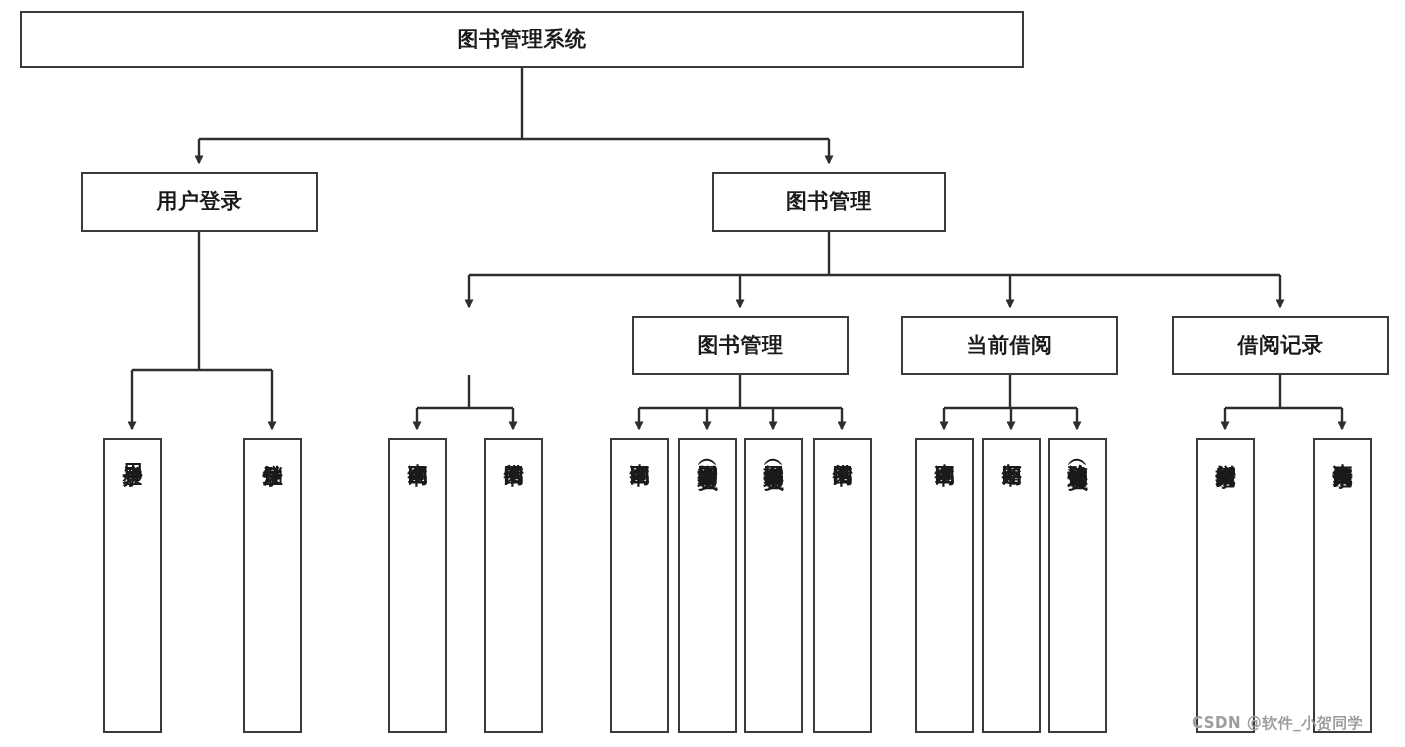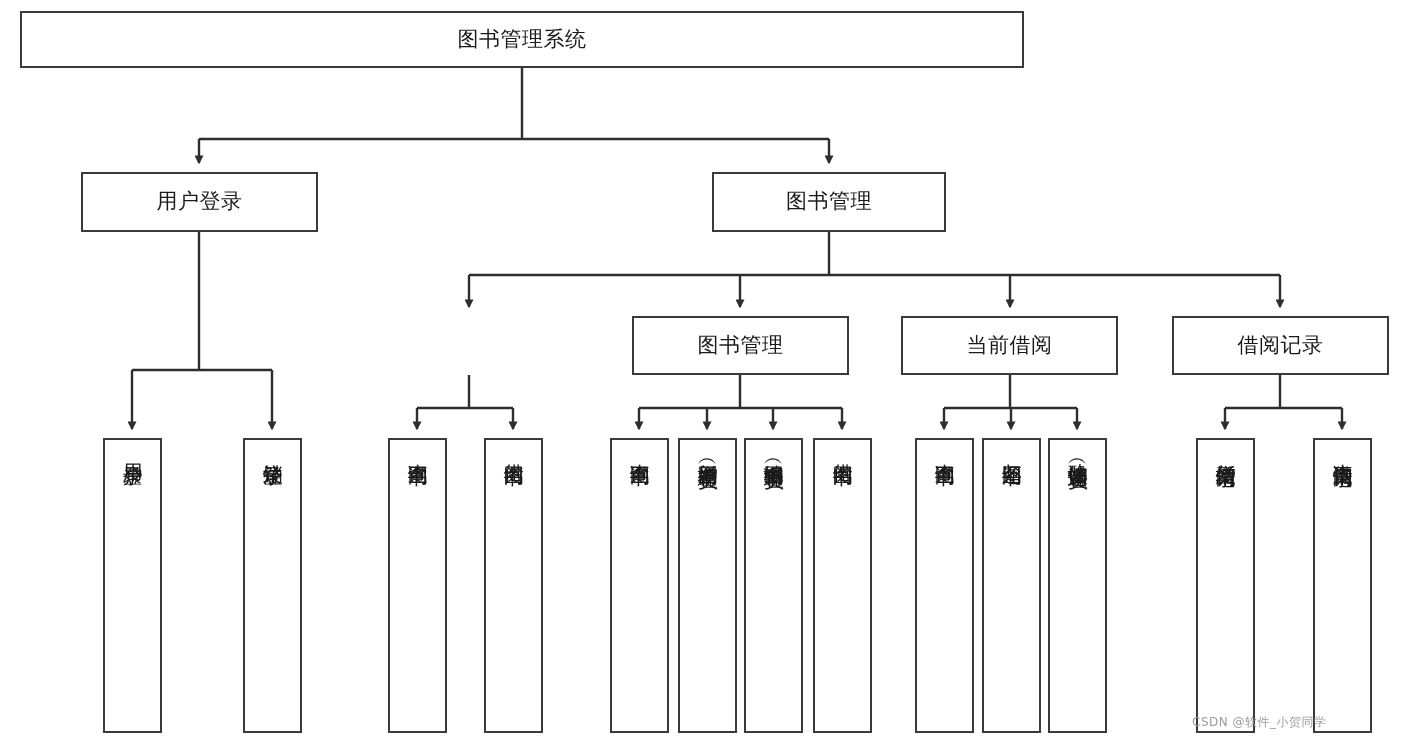--- a/index.html
+++ b/index.html
@@ -7,20 +7,21 @@
     padding: 0;
     background: #ffffff;
   }
   #canvas {
     position: relative;
     width: 1405px;
     height: 747px;
     background: #ffffff;
     overflow: hidden;
     font-family: "DejaVu Sans", "Liberation Sans", sans-serif;
+    font-weight: bold;
   }
   #diagram-svg {
     position: absolute;
     left: 0;
     top: 0;
     width: 1405px;
     height: 747px;
   }
   .node-box {
     position: absolute;
@@ -46,21 +47,21 @@
     writing-mode: vertical-rl;
     text-orientation: upright;
     font-size: 20px;
     line-height: 1.18;
     letter-spacing: 1px;
     text-align: left;
     white-space: nowrap;
   }
   .watermark {
     position: absolute;
-    font-size: 12px;
+    font-size: 15px;
     color: #9d9d9d;
     white-space: nowrap;
     letter-spacing: 0.5px;
   }
 </style>
 </head>
 <body>
 
 <div id="canvas">
 

